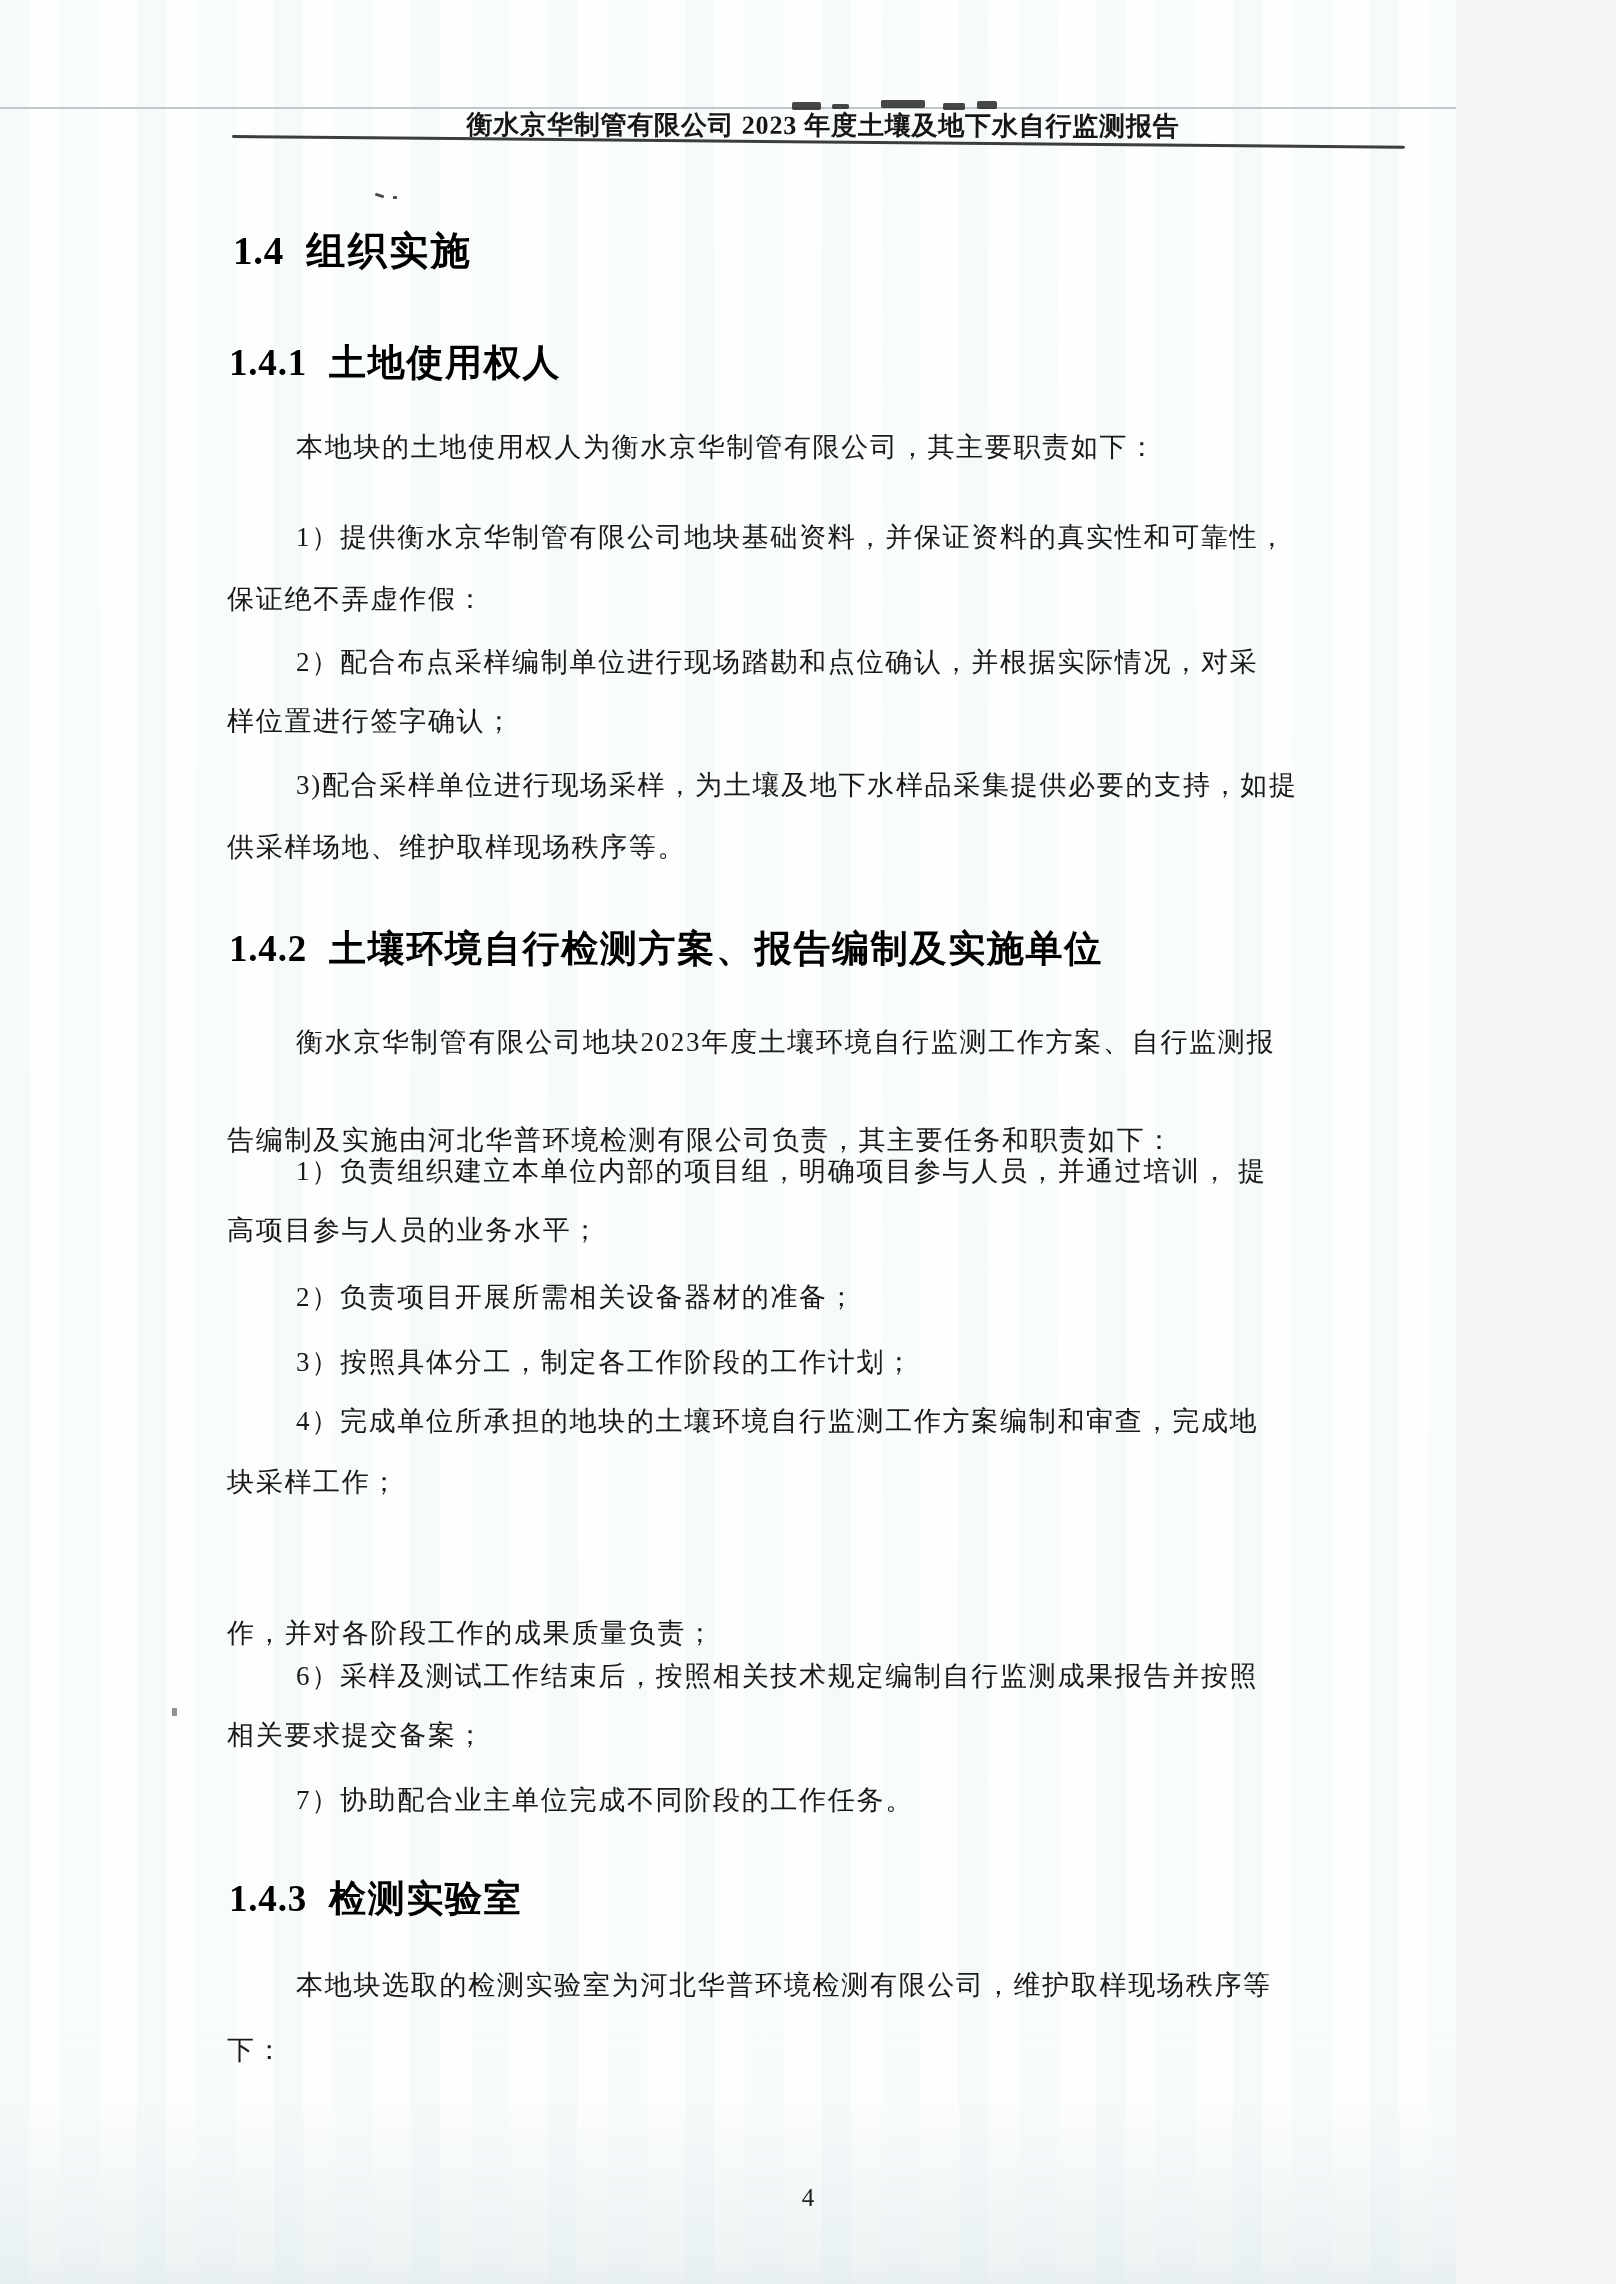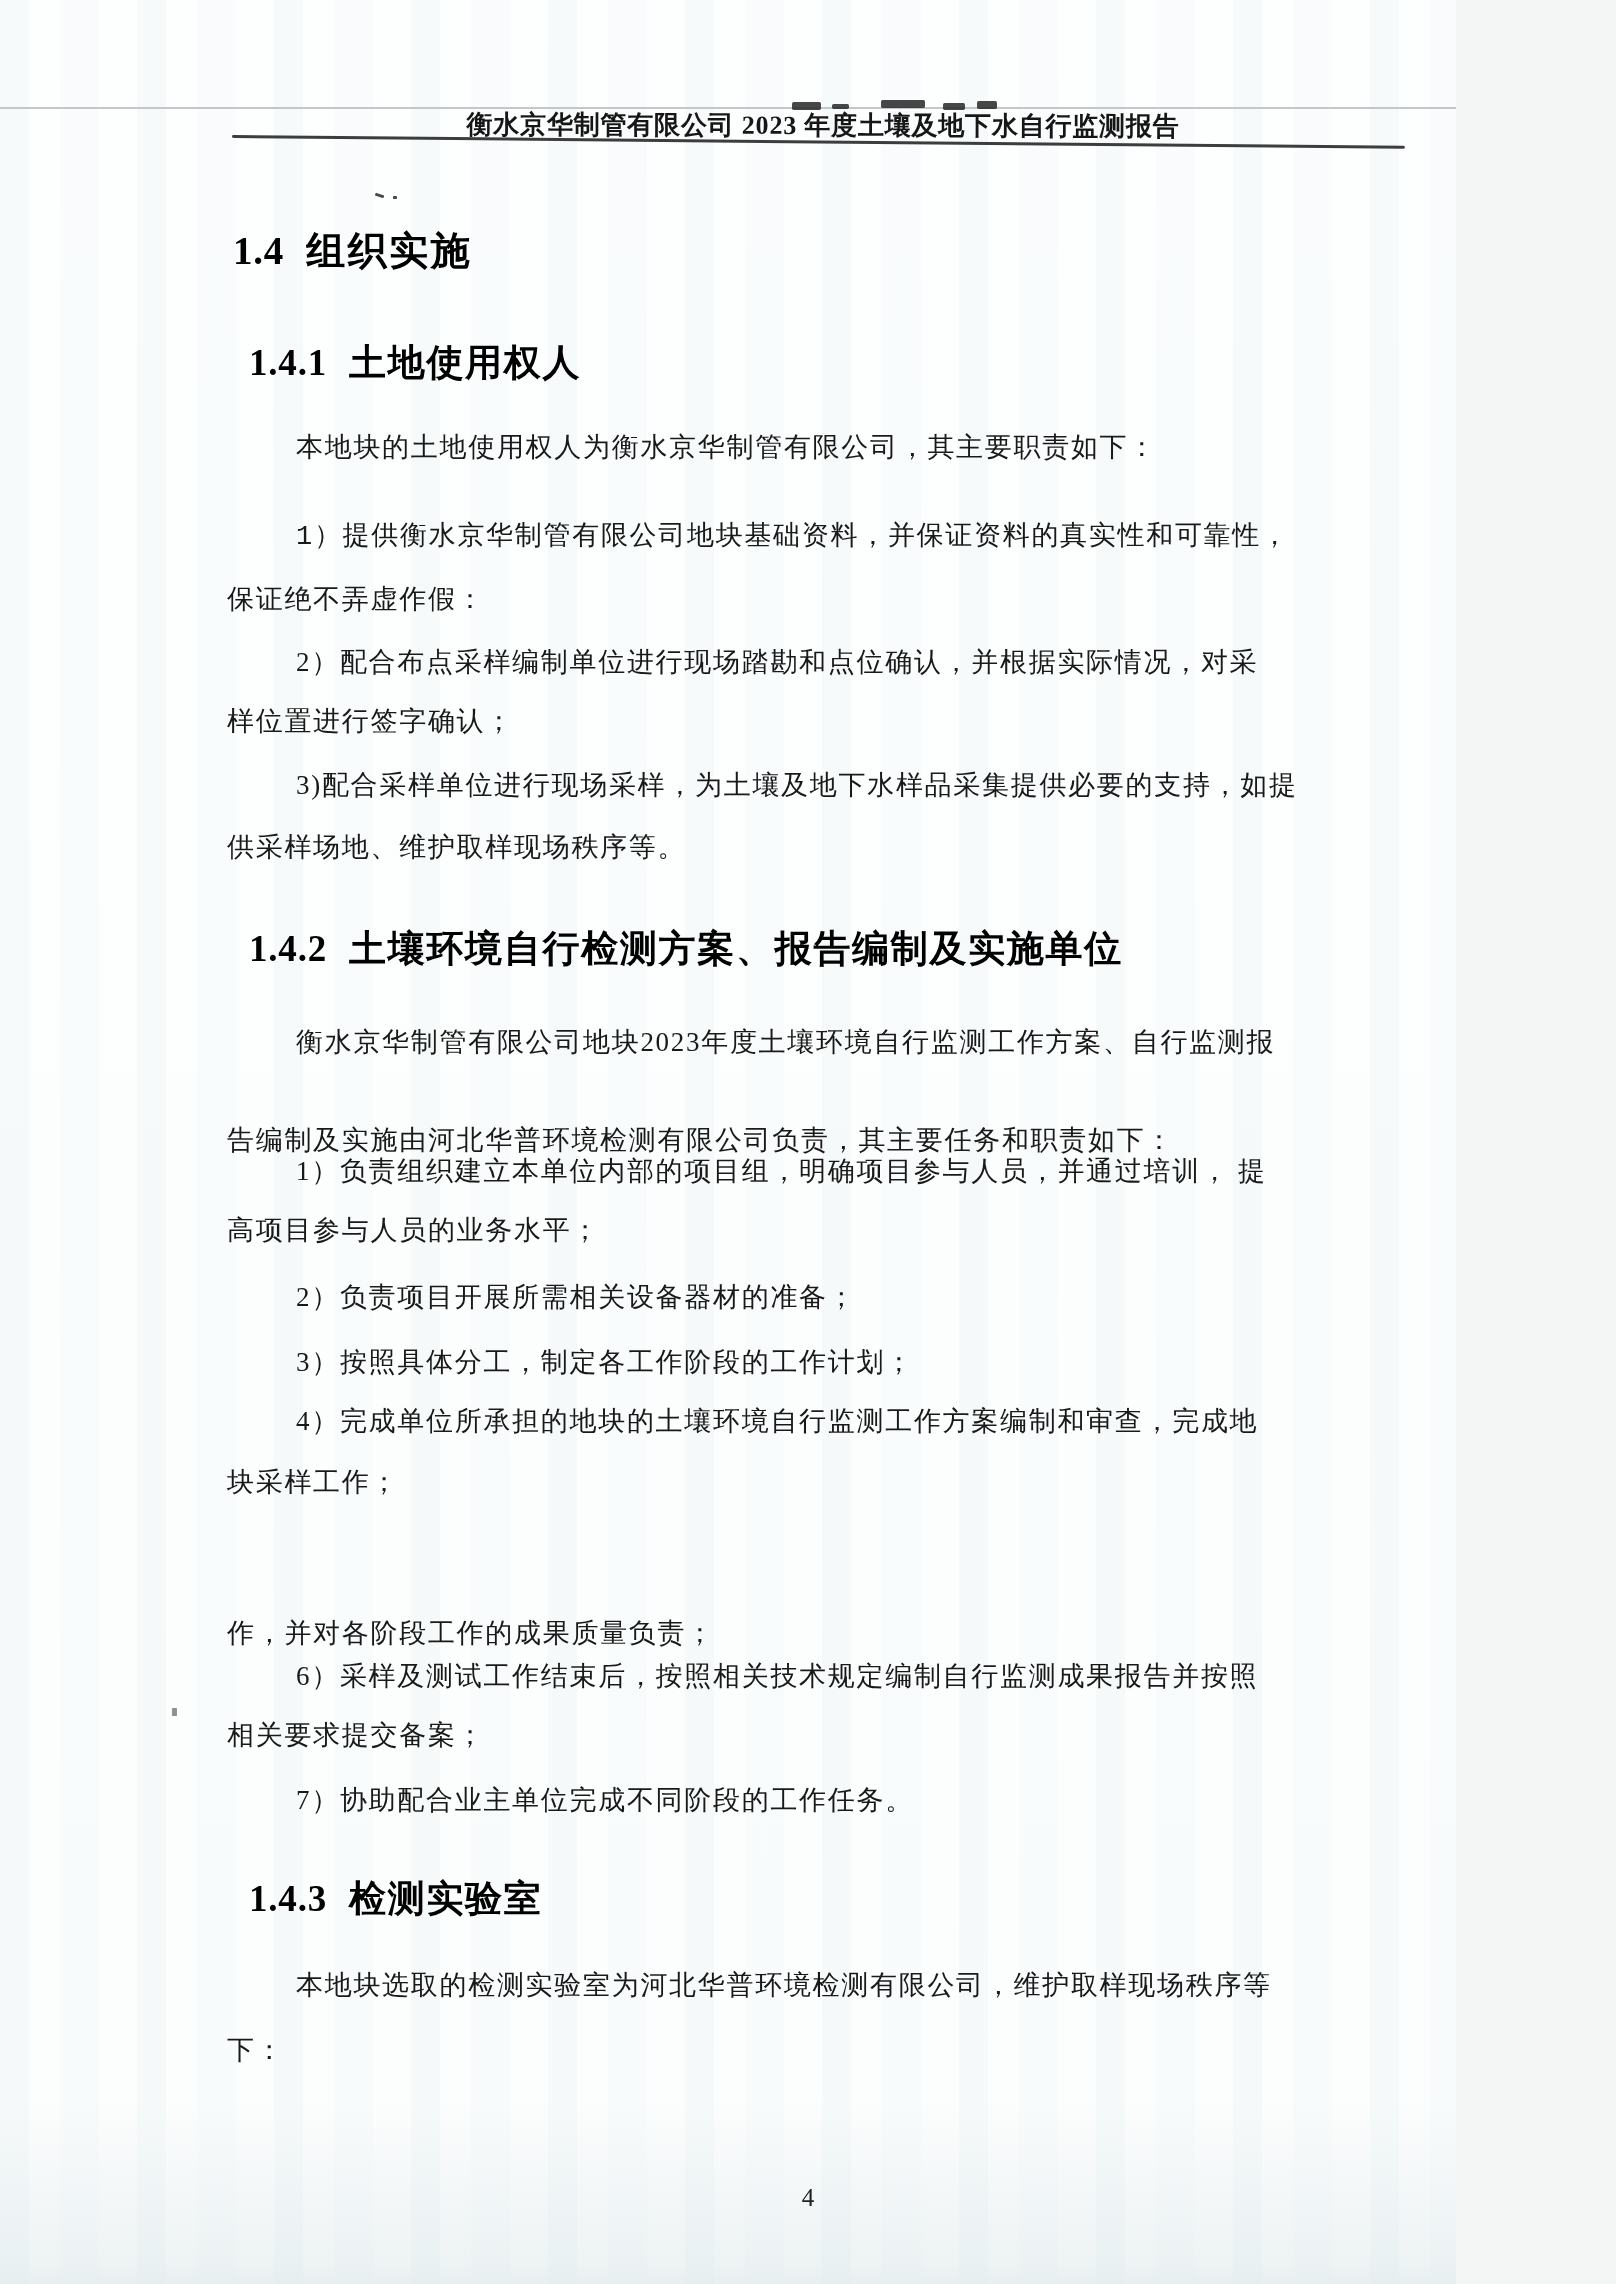--- a/index.html
+++ b/index.html
@@ -45,21 +45,21 @@
   .speck{position:absolute;background:#4a4a4a;border-radius:0.8px;}
   
   .h-sec{
     position:absolute; left:233px; top:224px;
     font-size:39px; font-weight:bold; color:#000;
     white-space:nowrap; letter-spacing:2.5px;
   }
   .h-sub{
     position:absolute; left:229px;
     font-size:37px; font-weight:bold; color:#000;
-    white-space:nowrap; letter-spacing:1.7px;margin-left:20px;
+    white-space:nowrap; letter-spacing:1.7px;
   }
   .h-sub.s141{top:338px;}
   .h-sub.s142{top:924px;}
   .h-sub.s143{top:1874px;}
   .h-num{margin-right:22px; letter-spacing:0.8px;}
   
   .bline{
     position:absolute; left:227px; width:1263px;
     font-size:27px; line-height:40px; letter-spacing:1.7px;
     color:#191919; white-space:nowrap;
@@ -93,21 +93,21 @@
 
   <div class="h-sec">
     <span class="h-num">1.4</span><span>组织实施</span>
   </div>
 
   <div class="h-sub s141">
     <span class="h-num">1.4.1</span><span>土地使用权人</span>
   </div>
 
   <div class="bline indent" style="top:427px;">本地块的土地使用权人为衡水京华制管有限公司，其主要职责如下：</div>
-  <div class="bline indent" style="top:517px;font-family:Liberation Mono, monospace;">1）提供衡水京华制管有限公司地块基础资料，并保证资料的真实性和可靠性，</div>
+  <div class="bline indent" style="top:517px;">1）提供衡水京华制管有限公司地块基础资料，并保证资料的真实性和可靠性，</div>
   <div class="bline" style="top:579px;">保证绝不弄虚作假：</div>
   <div class="bline indent" style="top:642px;">2）配合布点采样编制单位进行现场踏勘和点位确认，并根据实际情况，对采</div>
   <div class="bline" style="top:701px;">样位置进行签字确认；</div>
   <div class="bline indent" style="top:765px;">3)配合采样单位进行现场采样，为土壤及地下水样品采集提供必要的支持，如提</div>
   <div class="bline" style="top:827px;">供采样场地、维护取样现场秩序等。</div>
 
   <div class="h-sub s142">
     <span class="h-num">1.4.2</span><span>土壤环境自行检测方案、报告编制及实施单位</span>
   </div>
 

